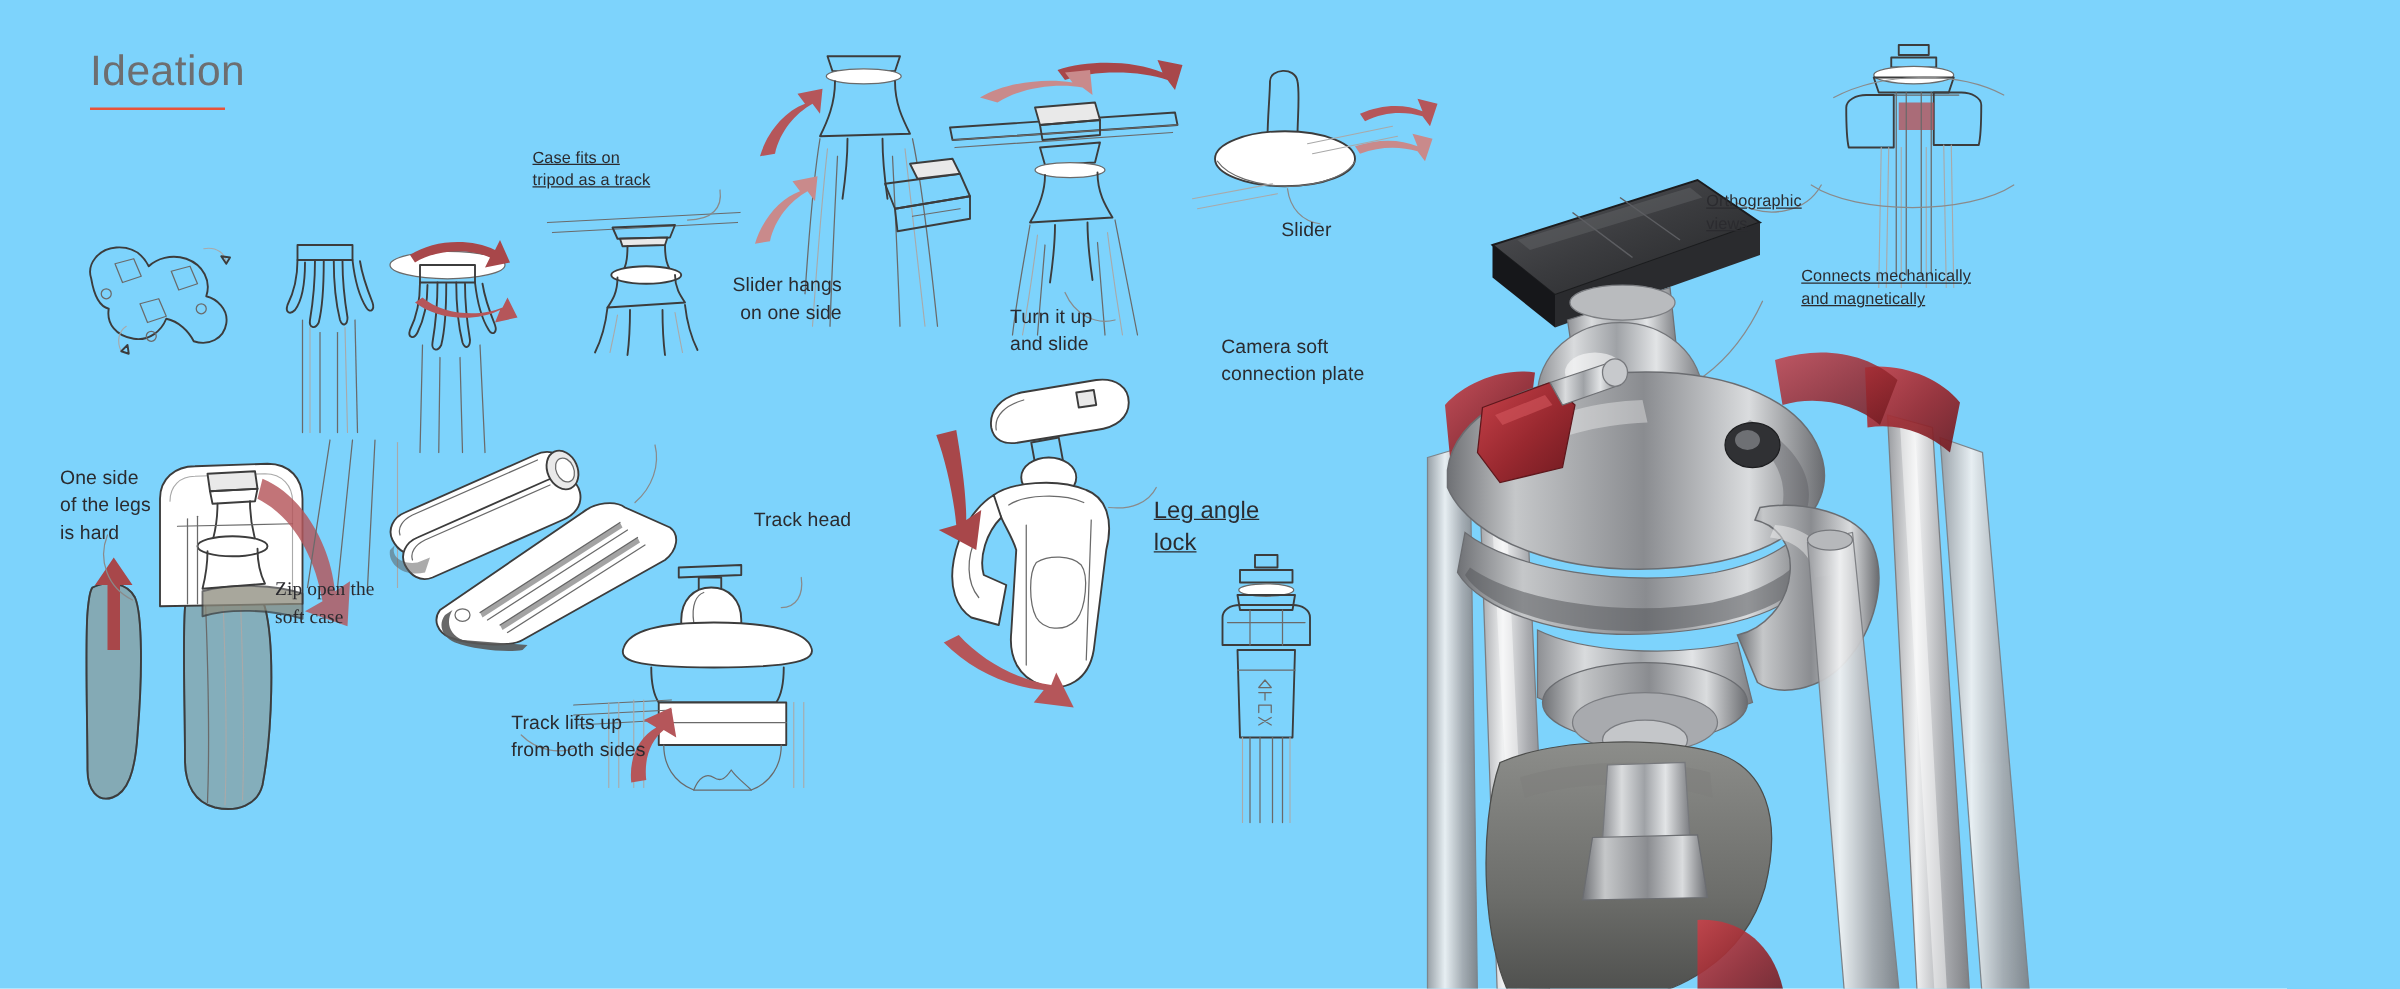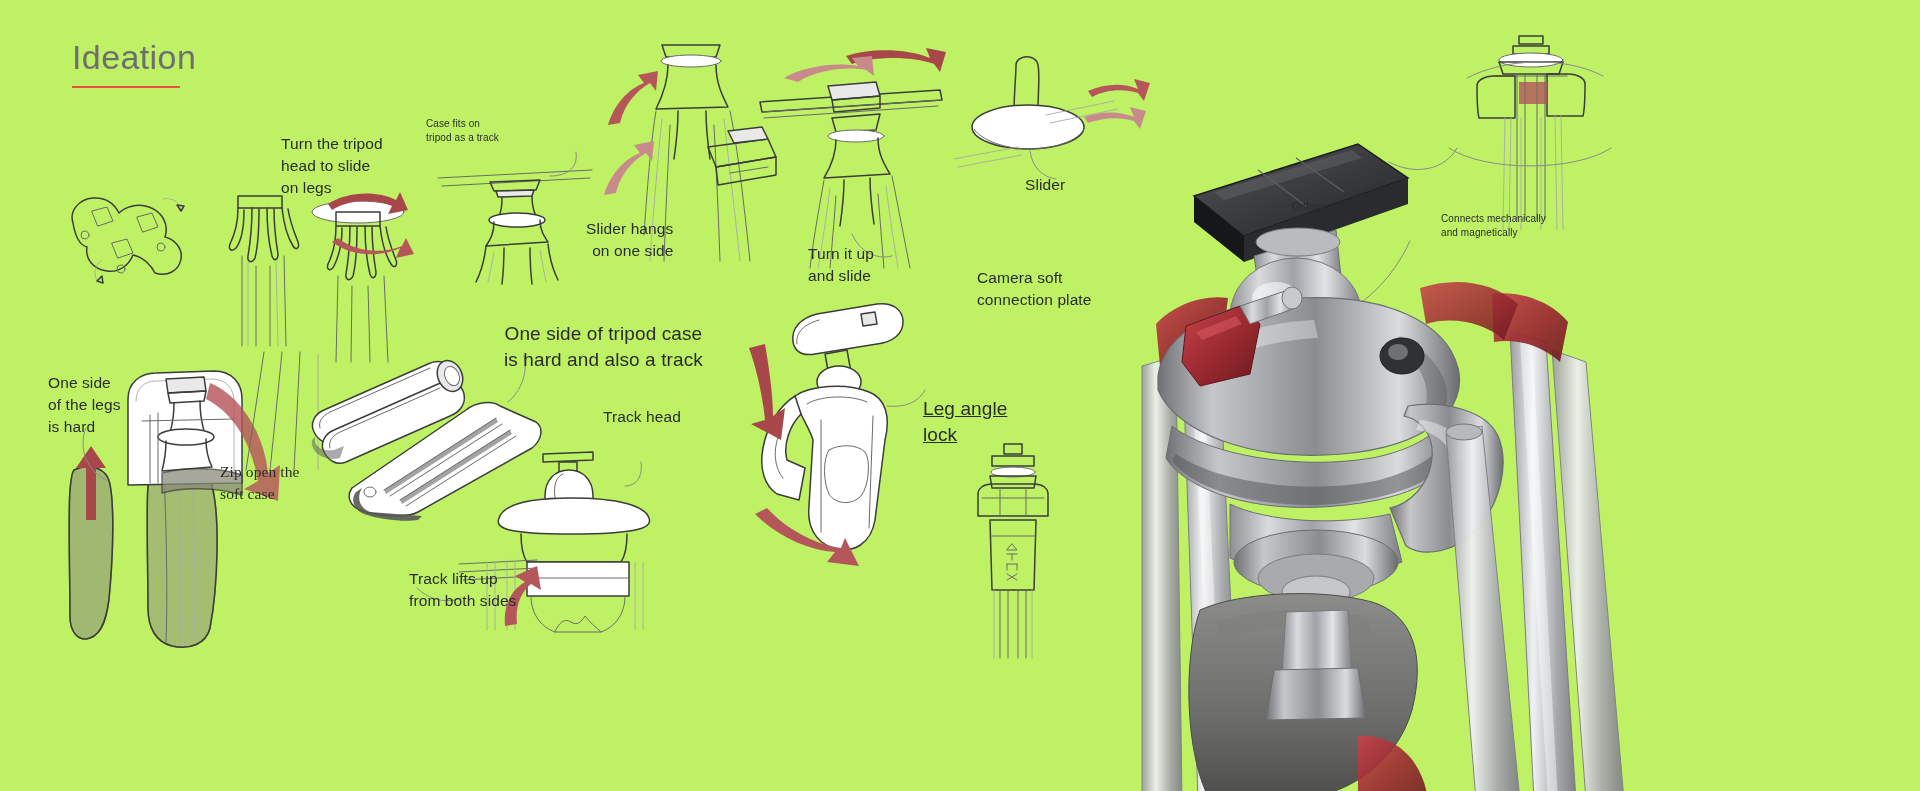--- a/index.html
+++ b/index.html
@@ -9,21 +9,21 @@
     background: #ffffff;
   }
   body {
     font-family: "Liberation Sans", sans-serif;
     -webkit-font-smoothing: antialiased;
   }
   #page {
     position: relative;
     width: 1920px;
     height: 791px;
-    background: #bef264;
+    background: #7dd3fc;
     overflow: hidden;
   }
 
   
   #title-block {
     position: absolute;
     left: 72px;
     top: 40px;
   }
   #page-title {
@@ -49,22 +49,23 @@
     color: #2b2b2f;
     white-space: pre-line;
     letter-spacing: 0.1px;
   }
   .anno.center { text-align: center; }
   .anno.big {
     font-size: 19px;
     line-height: 1.38;
   }
   .anno.sm {
-    font-size: 10px;
+    font-size: 13px;
     line-height: 1.4;
+    text-decoration: underline;
   }
 
   
   .sketch {
     position: absolute;
     pointer-events: none;
   }
   .sketch svg { display: block; overflow: visible; }
 
   .ink      { fill: none; stroke: #3c3c3c; stroke-width: 1.5; stroke-linecap: round; stroke-linejoin: round; }
@@ -534,42 +535,37 @@
       <path fill="url(#gFoot)" stroke="#4b4c4a" d="M110 500 C150 482 230 478 282 492 C322 504 336 544 322 600 C306 656 252 690 196 690 L120 690 C96 648 92 552 110 500 Z"></path>
       <path fill="#7d7e7b" opacity="0.5" d="M126 512 C168 498 236 496 278 508 L280 528 C238 514 172 514 130 528 Z"></path>
 
       <path fill="url(#gRed)" d="M268 626 C302 624 332 646 338 690 L268 690 Z" opacity="0.9"></path>
 
       <path fill="url(#gMetal)" stroke="#76787c" d="M196 502 L258 500 L262 560 L192 562 Z"></path>
       <path fill="url(#gMetal2)" stroke="#6b6d71" d="M184 560 L268 558 L276 608 L176 610 Z"></path>
     </svg>
   </div>
 
-  <div class="anno" style="left:281px; top:133px;">Turn the tripod
-head to slide
-on legs</div>
   <div class="anno sm" style="left:426px; top:117px;">Case fits on
 tripod as a track</div>
   <div class="anno" style="left:586px; top:218px;text-align:right;">Slider hangs
 on one side</div>
   <div class="anno" style="left:808px; top:243px;">Turn it up
 and slide</div>
   <div class="anno" style="left:1025px; top:174px;">Slider</div>
   <div class="anno" style="left:977px; top:267px;">Camera soft
 connection plate</div>
-  <div class="anno sm" style="left:1292px; top:152px;margin-top:48px;">Orthographic
+  <div class="anno sm" style="left:1365px; top:152px;">Orthographic
 views</div>
   <div class="anno sm" style="left:1441px; top:212px;">Connects mechanically
 and magnetically</div>
   <div class="anno" style="left:48px; top:372px;">One side
 of the legs
 is hard</div>
   <div class="anno" style="left:220px; top:461px;font-family:Liberation Serif, serif;">Zip open the
 soft case</div>
-  <div class="anno big center" style="left:504px; top:321px;">One side of tripod case
-is hard and also a track</div>
   <div class="anno" style="left:603px; top:406px;">Track head</div>
   <div class="anno" style="left:409px; top:568px;">Track lifts up
 from both sides</div>
   <div class="anno big" style="left:923px; top:396px;text-decoration:underline;">Leg angle
 lock</div>
 
 </div>
 
 </body></html>

